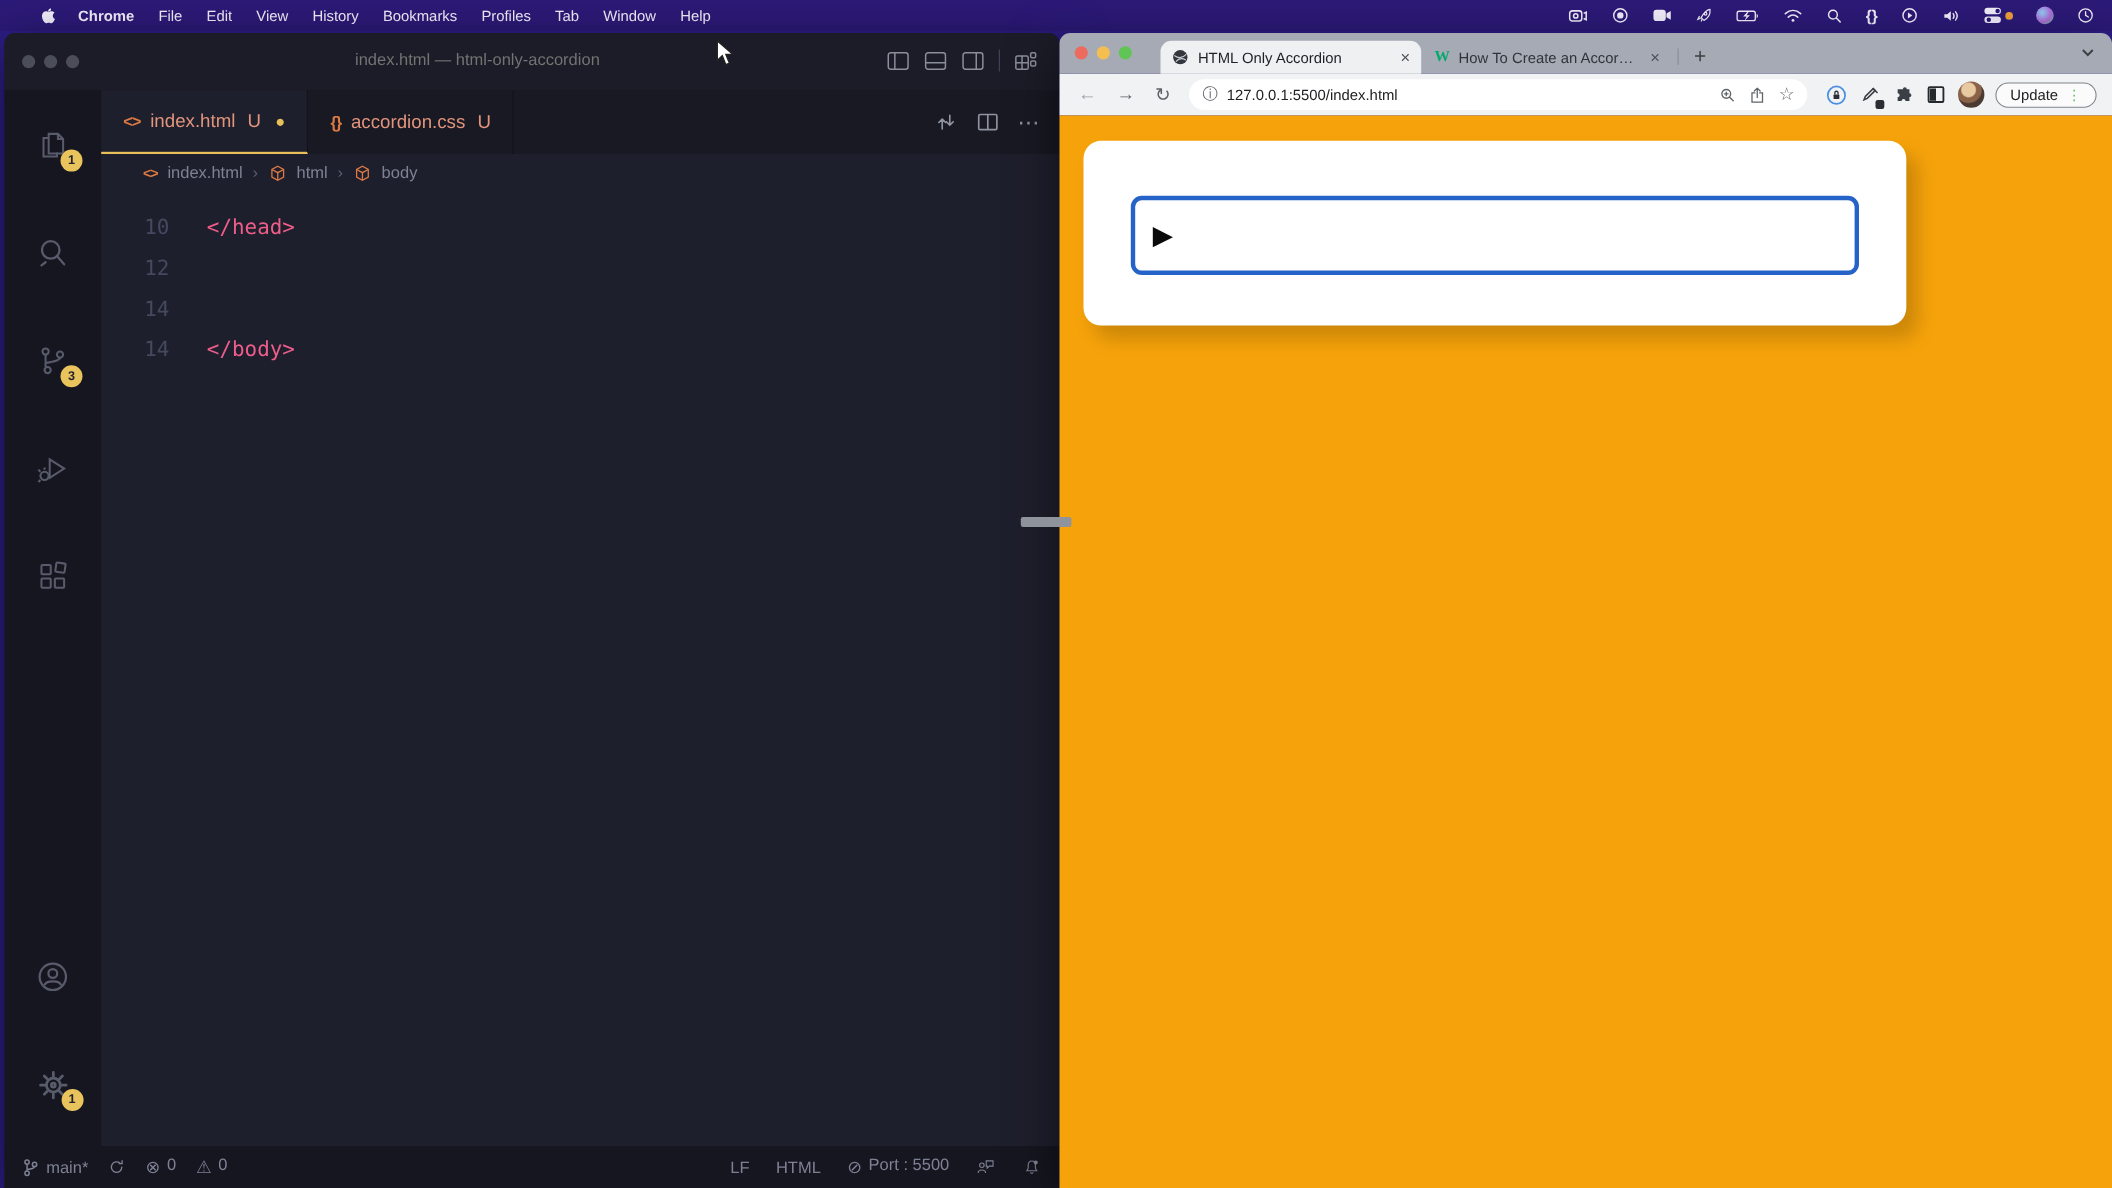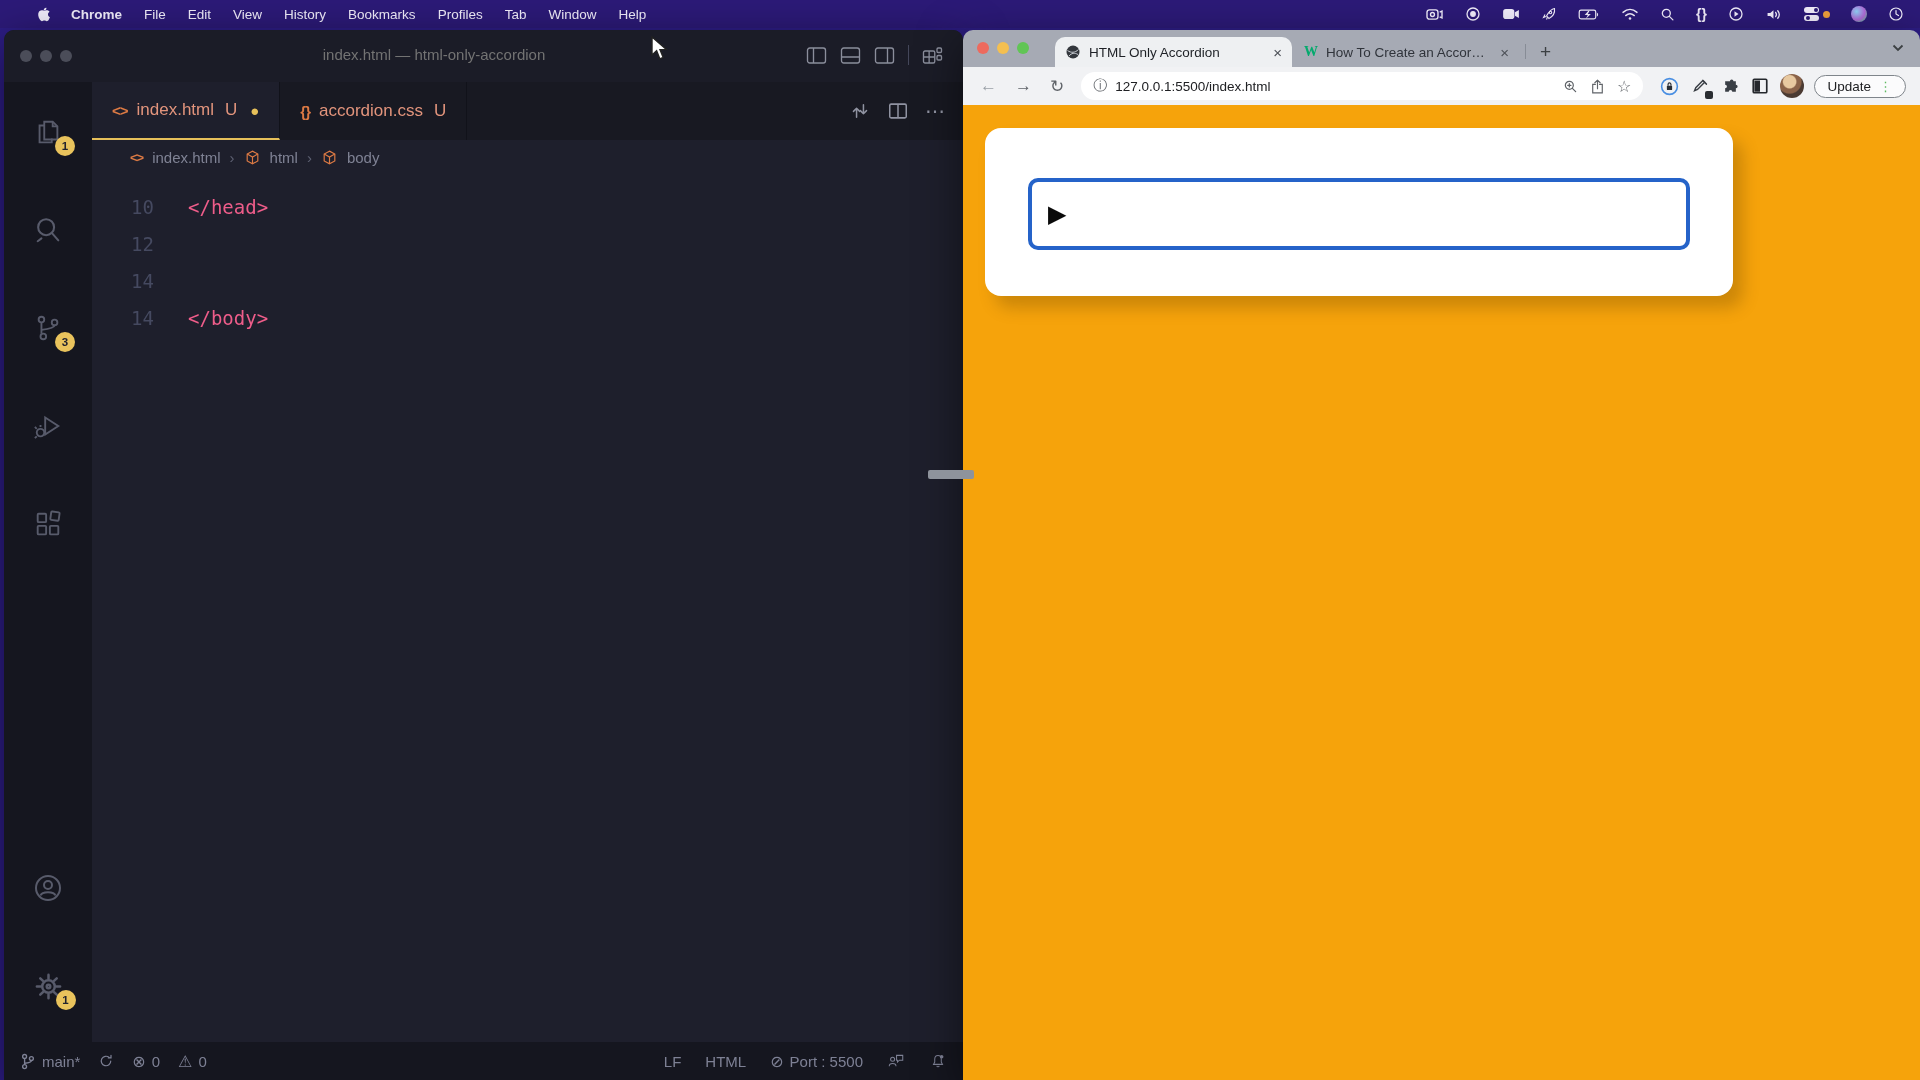--- a/index.html
+++ b/index.html
@@ -72,21 +72,21 @@
   .gutter { width:96px; text-align:right; padding-right:34px; color:#454960; flex:0 0 auto; }
   .codeline.active .gutter { color:#cdd1e4; }
   .codetext { color:#ef5d8a; white-space:pre; }
 
   .sash { position:absolute; left:928px; top:470px; width:46px; height:9px; background:#8e939c;
     border-radius:2px; z-index:60; }
 
   .statusbar { height:38px; background:#15161f; display:flex; align-items:center;
     justify-content:space-between; padding:0 16px; color:#7e8195; font-size:15px; flex:0 0 auto; }
   .sb-group { display:flex; align-items:center; gap:18px; }
-  .sb-item { display:flex; align-items:center; gap:6px; }
+  .sb-item { display:flex; align-items:flex-start; gap:6px; }
   .sb-glyph { font-size:16px; }
 
   
   .chrome { position:absolute; left:963px; top:30px; width:957px; height:1050px;
     border-radius:10px 10px 0 0; overflow:hidden; box-shadow:0 12px 45px rgba(0,0,0,.5);
     display:flex; flex-direction:column; }
   .tabstrip { height:37px; background:#a6aab4; display:flex; align-items:flex-end;
     padding-left:14px; flex:0 0 auto; position:relative; }
   .ctraffic { position:absolute; left:14px; top:12px; display:flex; gap:8px; }
   .ctl { width:12px; height:12px; border-radius:50%; }

